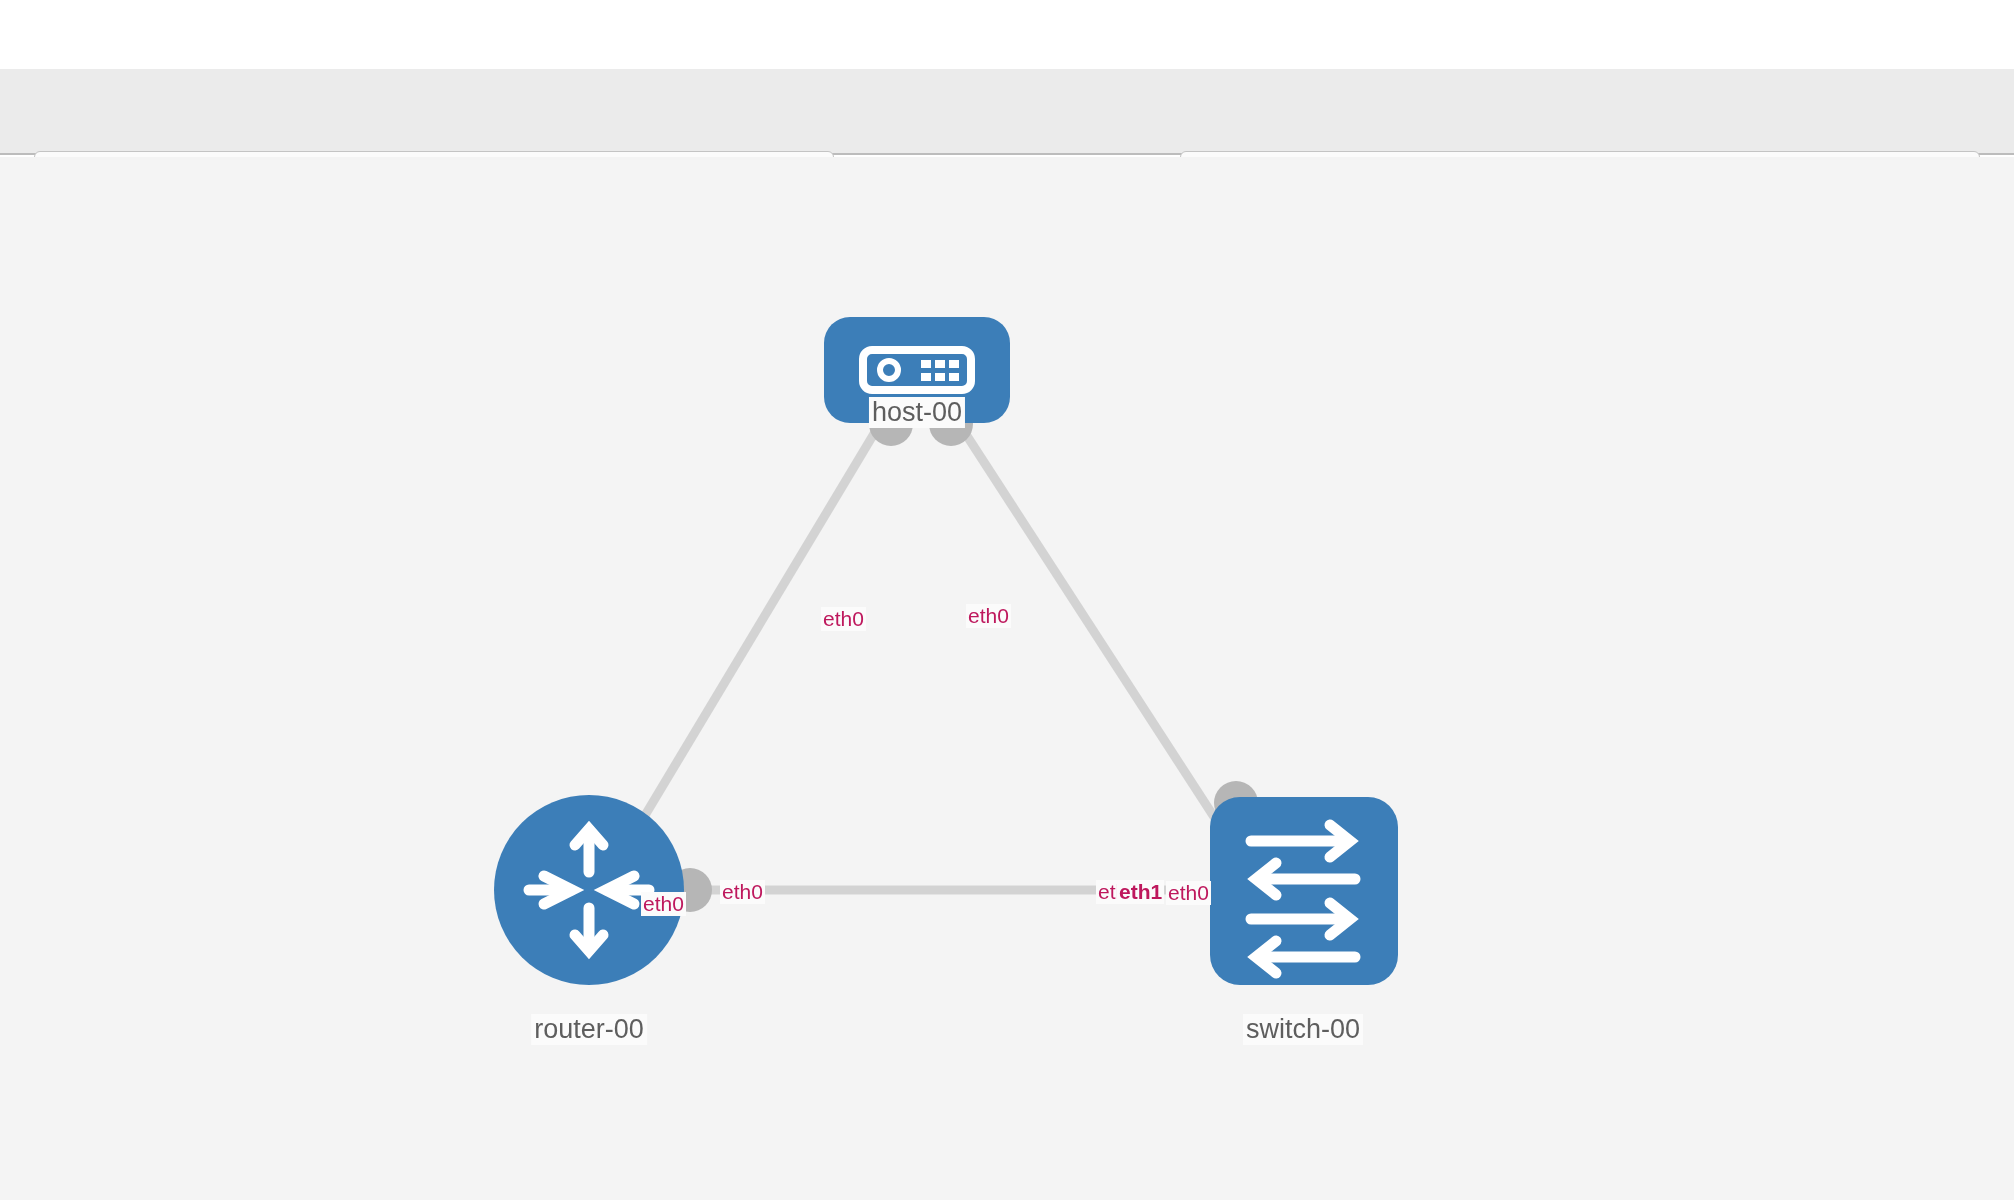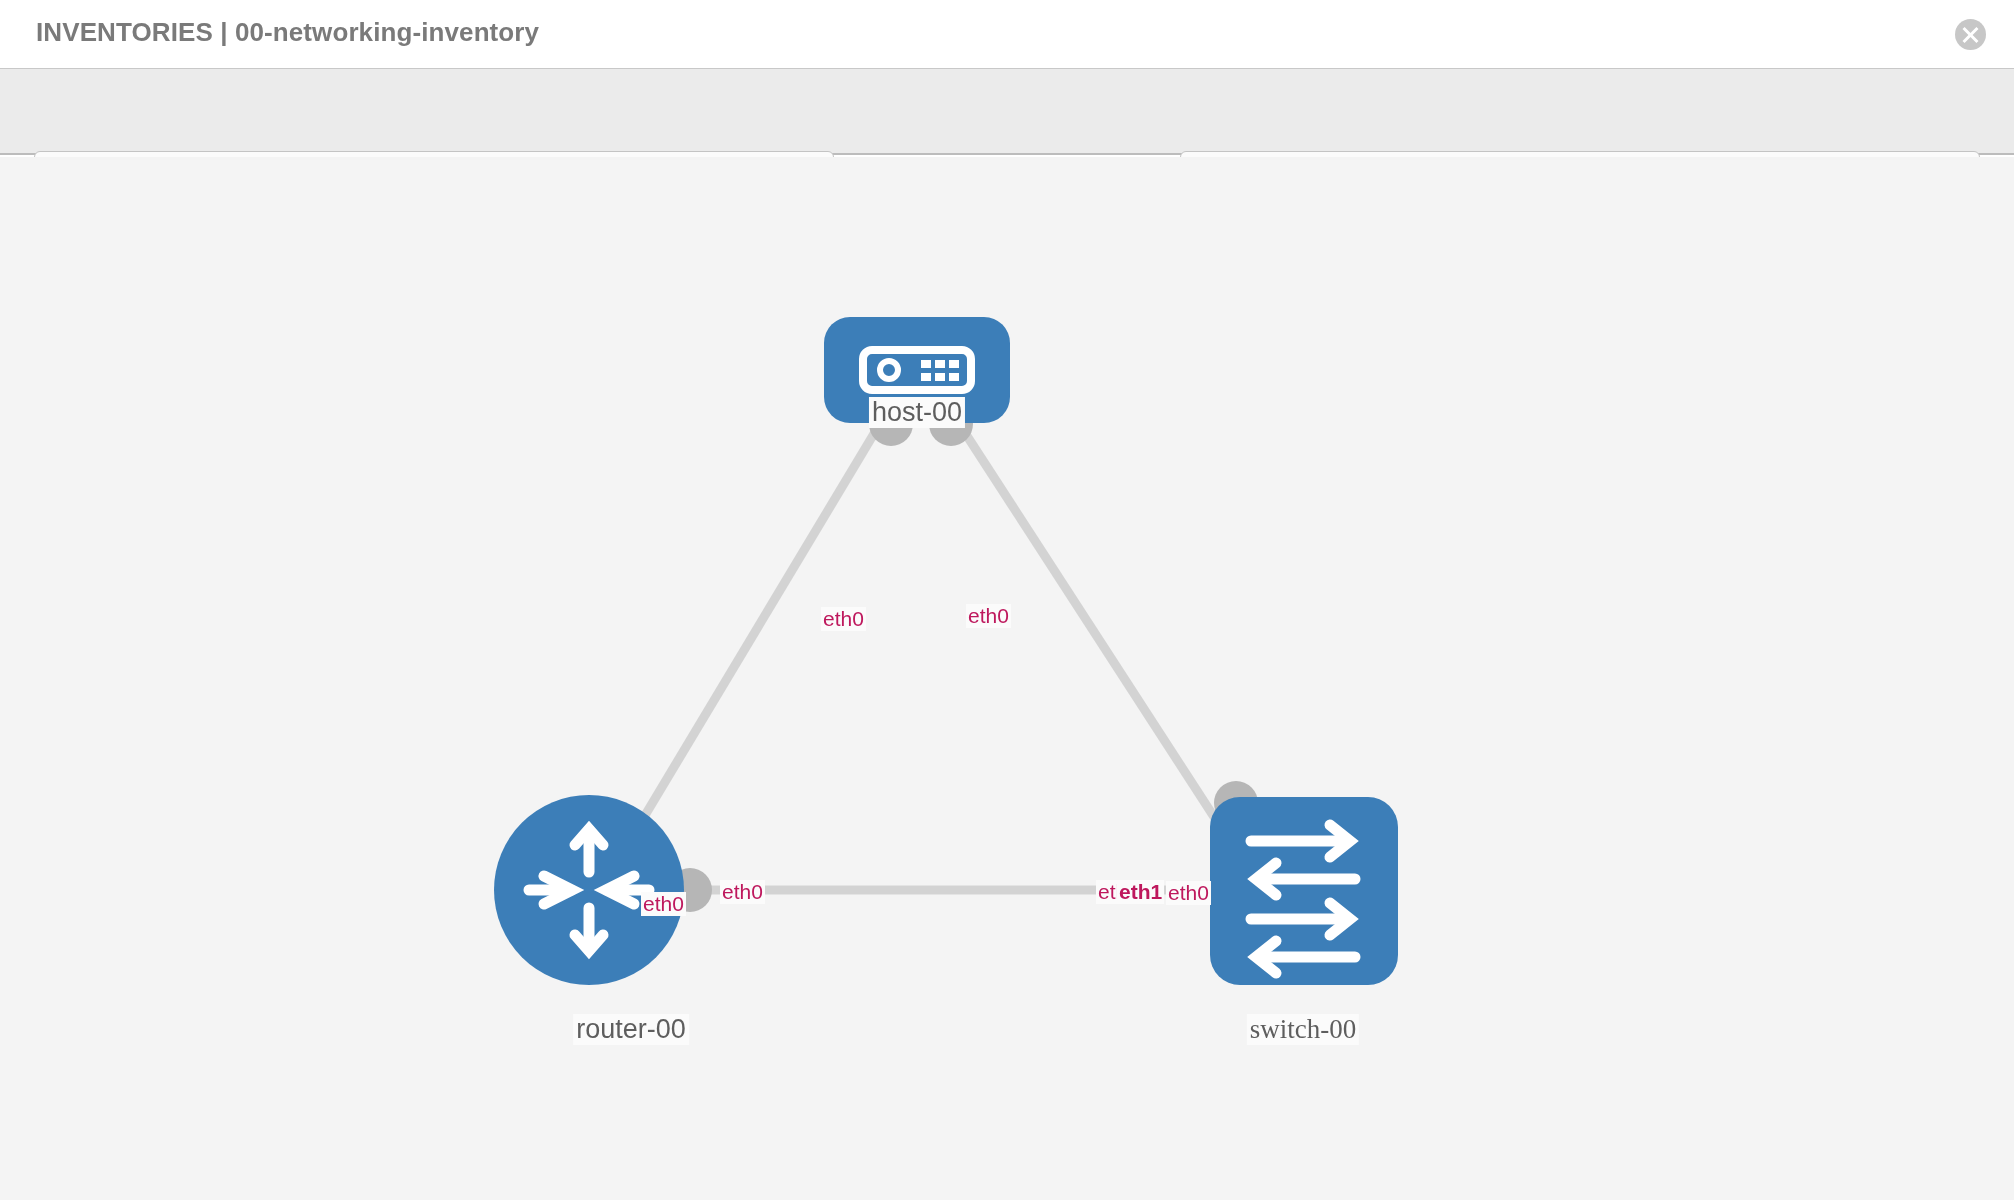--- a/index.html
+++ b/index.html
@@ -137,29 +137,20 @@
     background: #fbfbfb;
     padding: 0 2px;
     white-space: nowrap;
   }
 </style>
 </head>
 <body>
 
 <div id="app">
 
-  <div class="header">
-    <div class="header-title">INVENTORIES | 00-networking-inventory</div>
-
-    <div class="close-btn">
-      <svg width="31" height="31" viewBox="0 0 31 31" aria-hidden="true">
-        <path d="M9.6 8.0 L15.5 13.9 L21.4 8.0 L23.5 10.1 L17.6 16.0 L23.5 21.9 L21.4 24.0 L15.5 18.1 L9.6 24.0 L7.5 21.9 L13.4 16.0 L7.5 10.1 Z" fill="#ffffff"></path>
-      </svg>
-    </div>
-  </div>
 
   <div class="toolbar">
 
     <div class="select-box" id="actions-select">
       <span class="sel-label">ACTIONS</span>
       <span class="caret"></span>
     </div>
 
     <div class="tool-icon" id="wrench-icon">
       <svg width="40" height="40" viewBox="0 0 40 40" aria-hidden="true">
@@ -241,22 +232,22 @@
           <polyline points="1276,706 1256,722 1276,738"></polyline>
           <line x1="1251" y1="762" x2="1345" y2="762"></line>
           <polyline points="1330,746 1350,762 1330,778"></polyline>
           <line x1="1355" y1="800" x2="1261" y2="800"></line>
           <polyline points="1276,784 1256,800 1276,816"></polyline>
         </g>
       </g>
     </svg>
 
     <div class="node-label" style="left:917px; top:240px;">host-00</div>
-    <div class="node-label" style="left:589px; top:857px;margin-left:42px;">router-00</div>
-    <div class="node-label" style="left:1303px; top:857px;font-family:Liberation Serif, serif;">switch-00</div>
+    <div class="node-label" style="left:589px; top:857px;">router-00</div>
+    <div class="node-label" style="left:1303px; top:857px;">switch-00</div>
 
     <div class="edge-label" style="left:821px; top:450px;">eth0</div>
     <div class="edge-label" style="left:966px; top:447px;">eth0</div>
 
     <div class="edge-label" style="left:641px; top:735px;">eth0</div>
     <div class="edge-label" style="left:1166px; top:724px;">eth0</div>
 
     <div class="edge-label" style="left:720px; top:723px;">eth0</div>
     <div class="edge-label" style="left:1096px; top:723px;">eth0</div>
     <div class="edge-label" style="left:1117px; top:723px;font-weight:bold;">eth1</div>

